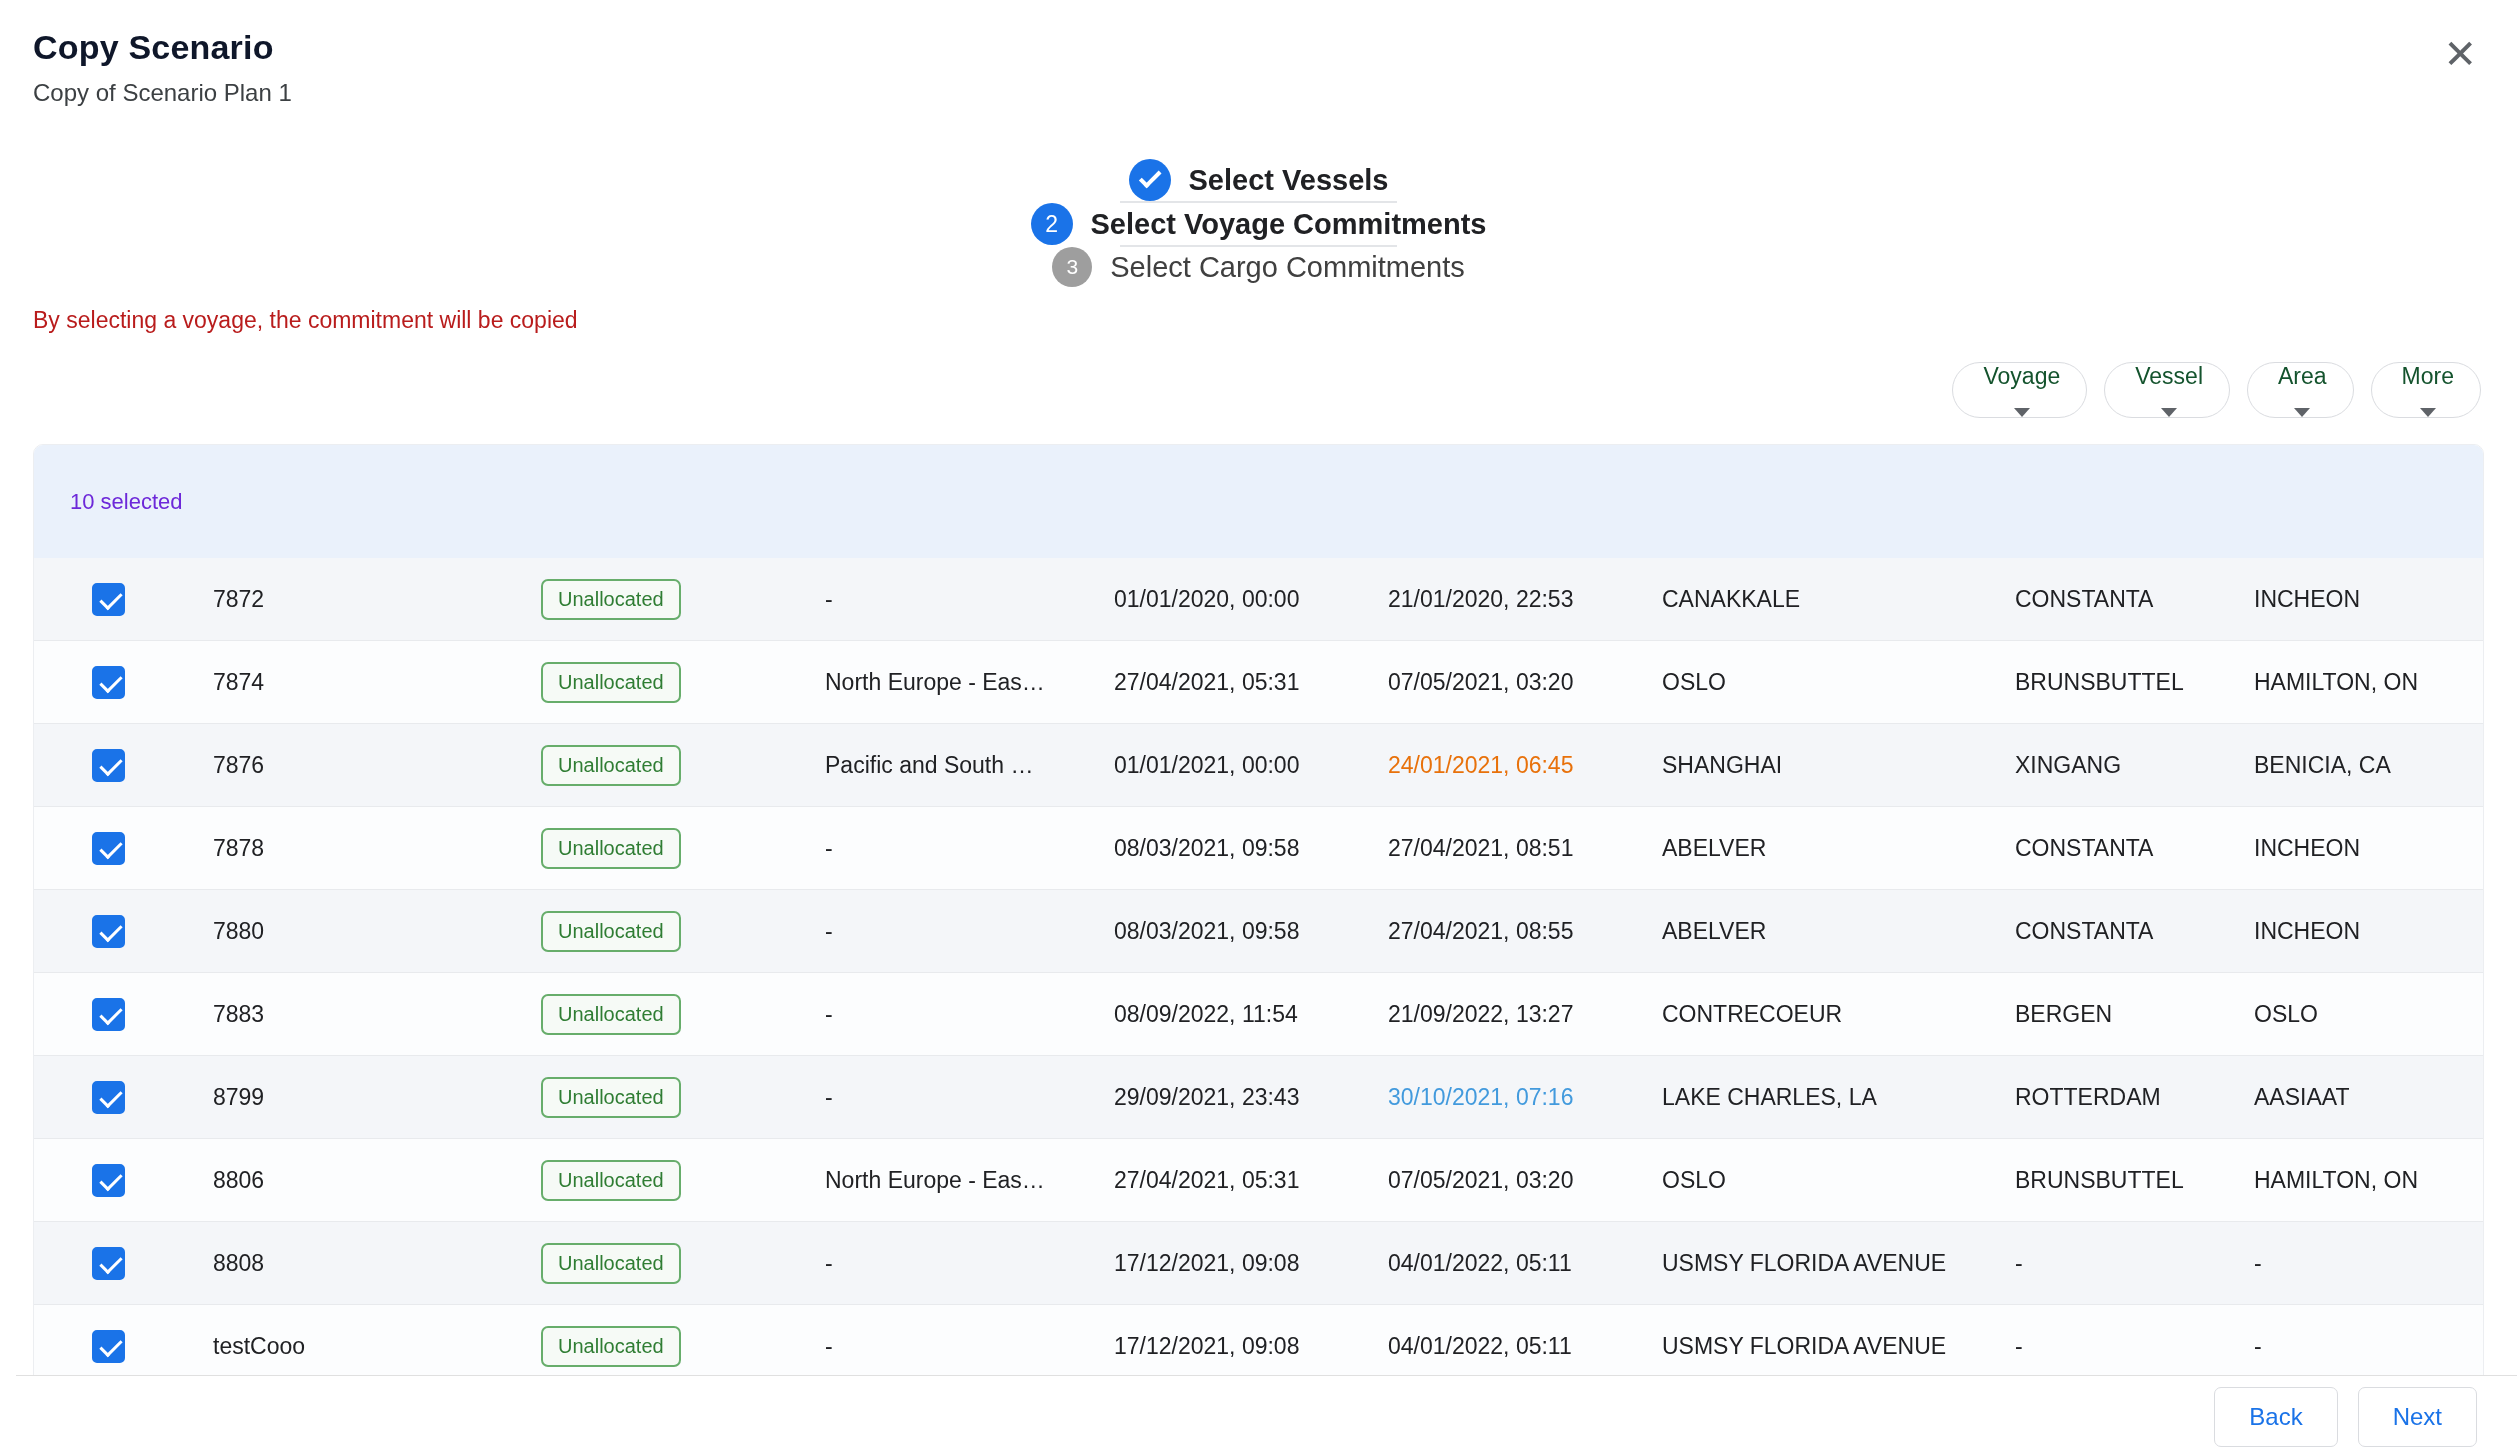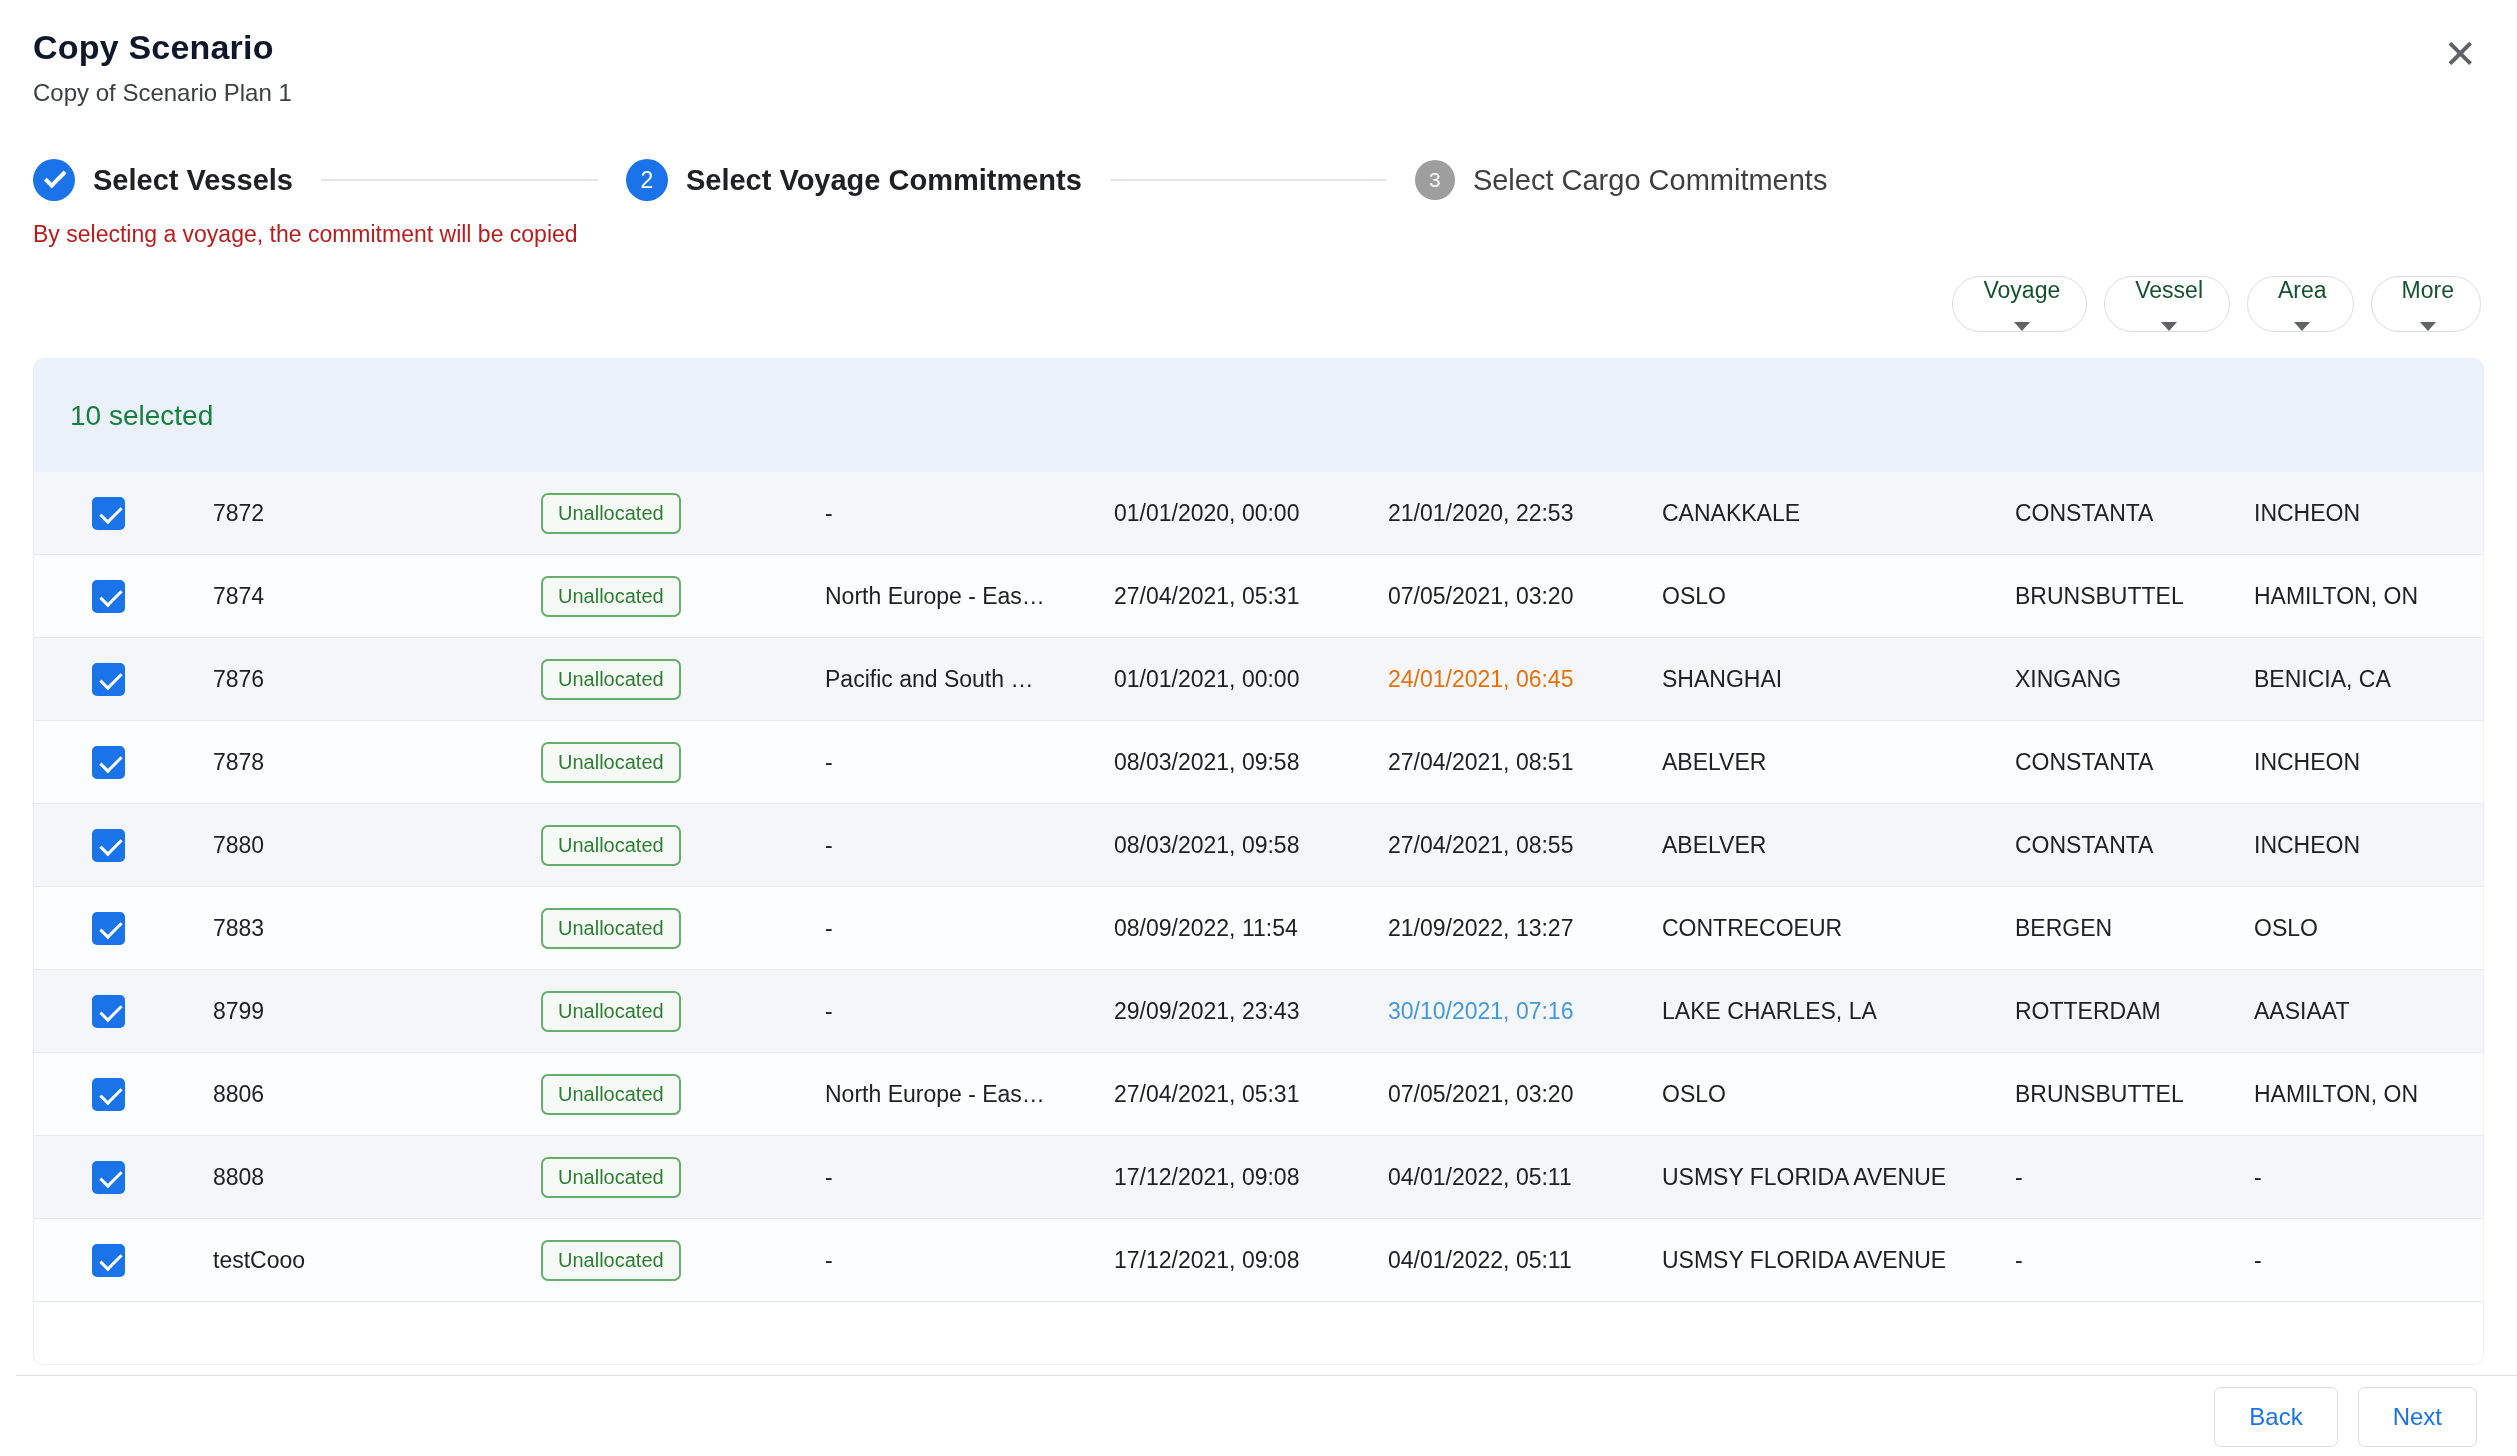--- a/index.html
+++ b/index.html
@@ -20,21 +20,21 @@
     padding: 28px 40px 0 33px;
   }
   .title { font-size: 34px; font-weight: 700; color: #0f172a; letter-spacing: 0.2px; }
   .subtitle { margin-top: 12px; font-size: 24px; color: #3c4043; }
   .close-btn {
     font-size: 40px; line-height: 1; color: #5f6368; cursor: pointer;
     margin-top: 6px; user-select: none; font-weight: 400;
   }
 
   
-  .stepper { display: flex; align-items: center; margin: 52px 33px 0 33px; }
+  .stepper { display: flex; align-items: center; margin: 52px 33px 0 33px; flex-direction: column; }
   .step { display: flex; align-items: center; gap: 18px; cursor: pointer; }
   .step-badge {
     width: 42px; height: 42px; border-radius: 50%;
     display: flex; align-items: center; justify-content: center;
     color: #fff; font-size: 23px; font-weight: 500; flex: 0 0 auto;
   }
   .step-badge.done, .step-badge.active { background: #1a73e8; }
   .step-badge.pending { background: #9e9e9e; width: 40px; height: 40px; font-size: 21px; }
   .check-glyph {
     display: block; width: 11px; height: 21px;
@@ -67,21 +67,21 @@
     height: 1007px;
     border: 1px solid #eceef1;
     border-radius: 10px;
     overflow: hidden;
     background: #fff;
   }
   .selection-band {
     height: 113px; background: #eaf1fb;
     display: flex; align-items: center; padding-left: 36px;
   }
-  .selection-text { color: #15803d; font-size: 28px; }
+  .selection-text { color: #6d28d9; font-size: 22px; }
 
   .trow {
     display: grid;
     grid-template-columns: 149px 328px 284px 289px 274px 274px 353px 239px 1fr;
     align-items: center;
     border-bottom: 1px solid #e8eaed;
   }
   .trow.thead { height: 80px; background: #fff; }
   .trow.data-row { height: 83px; background: #fcfdfe; cursor: pointer; }
   .trow.data-row.shaded { background: #f4f6f9; }

